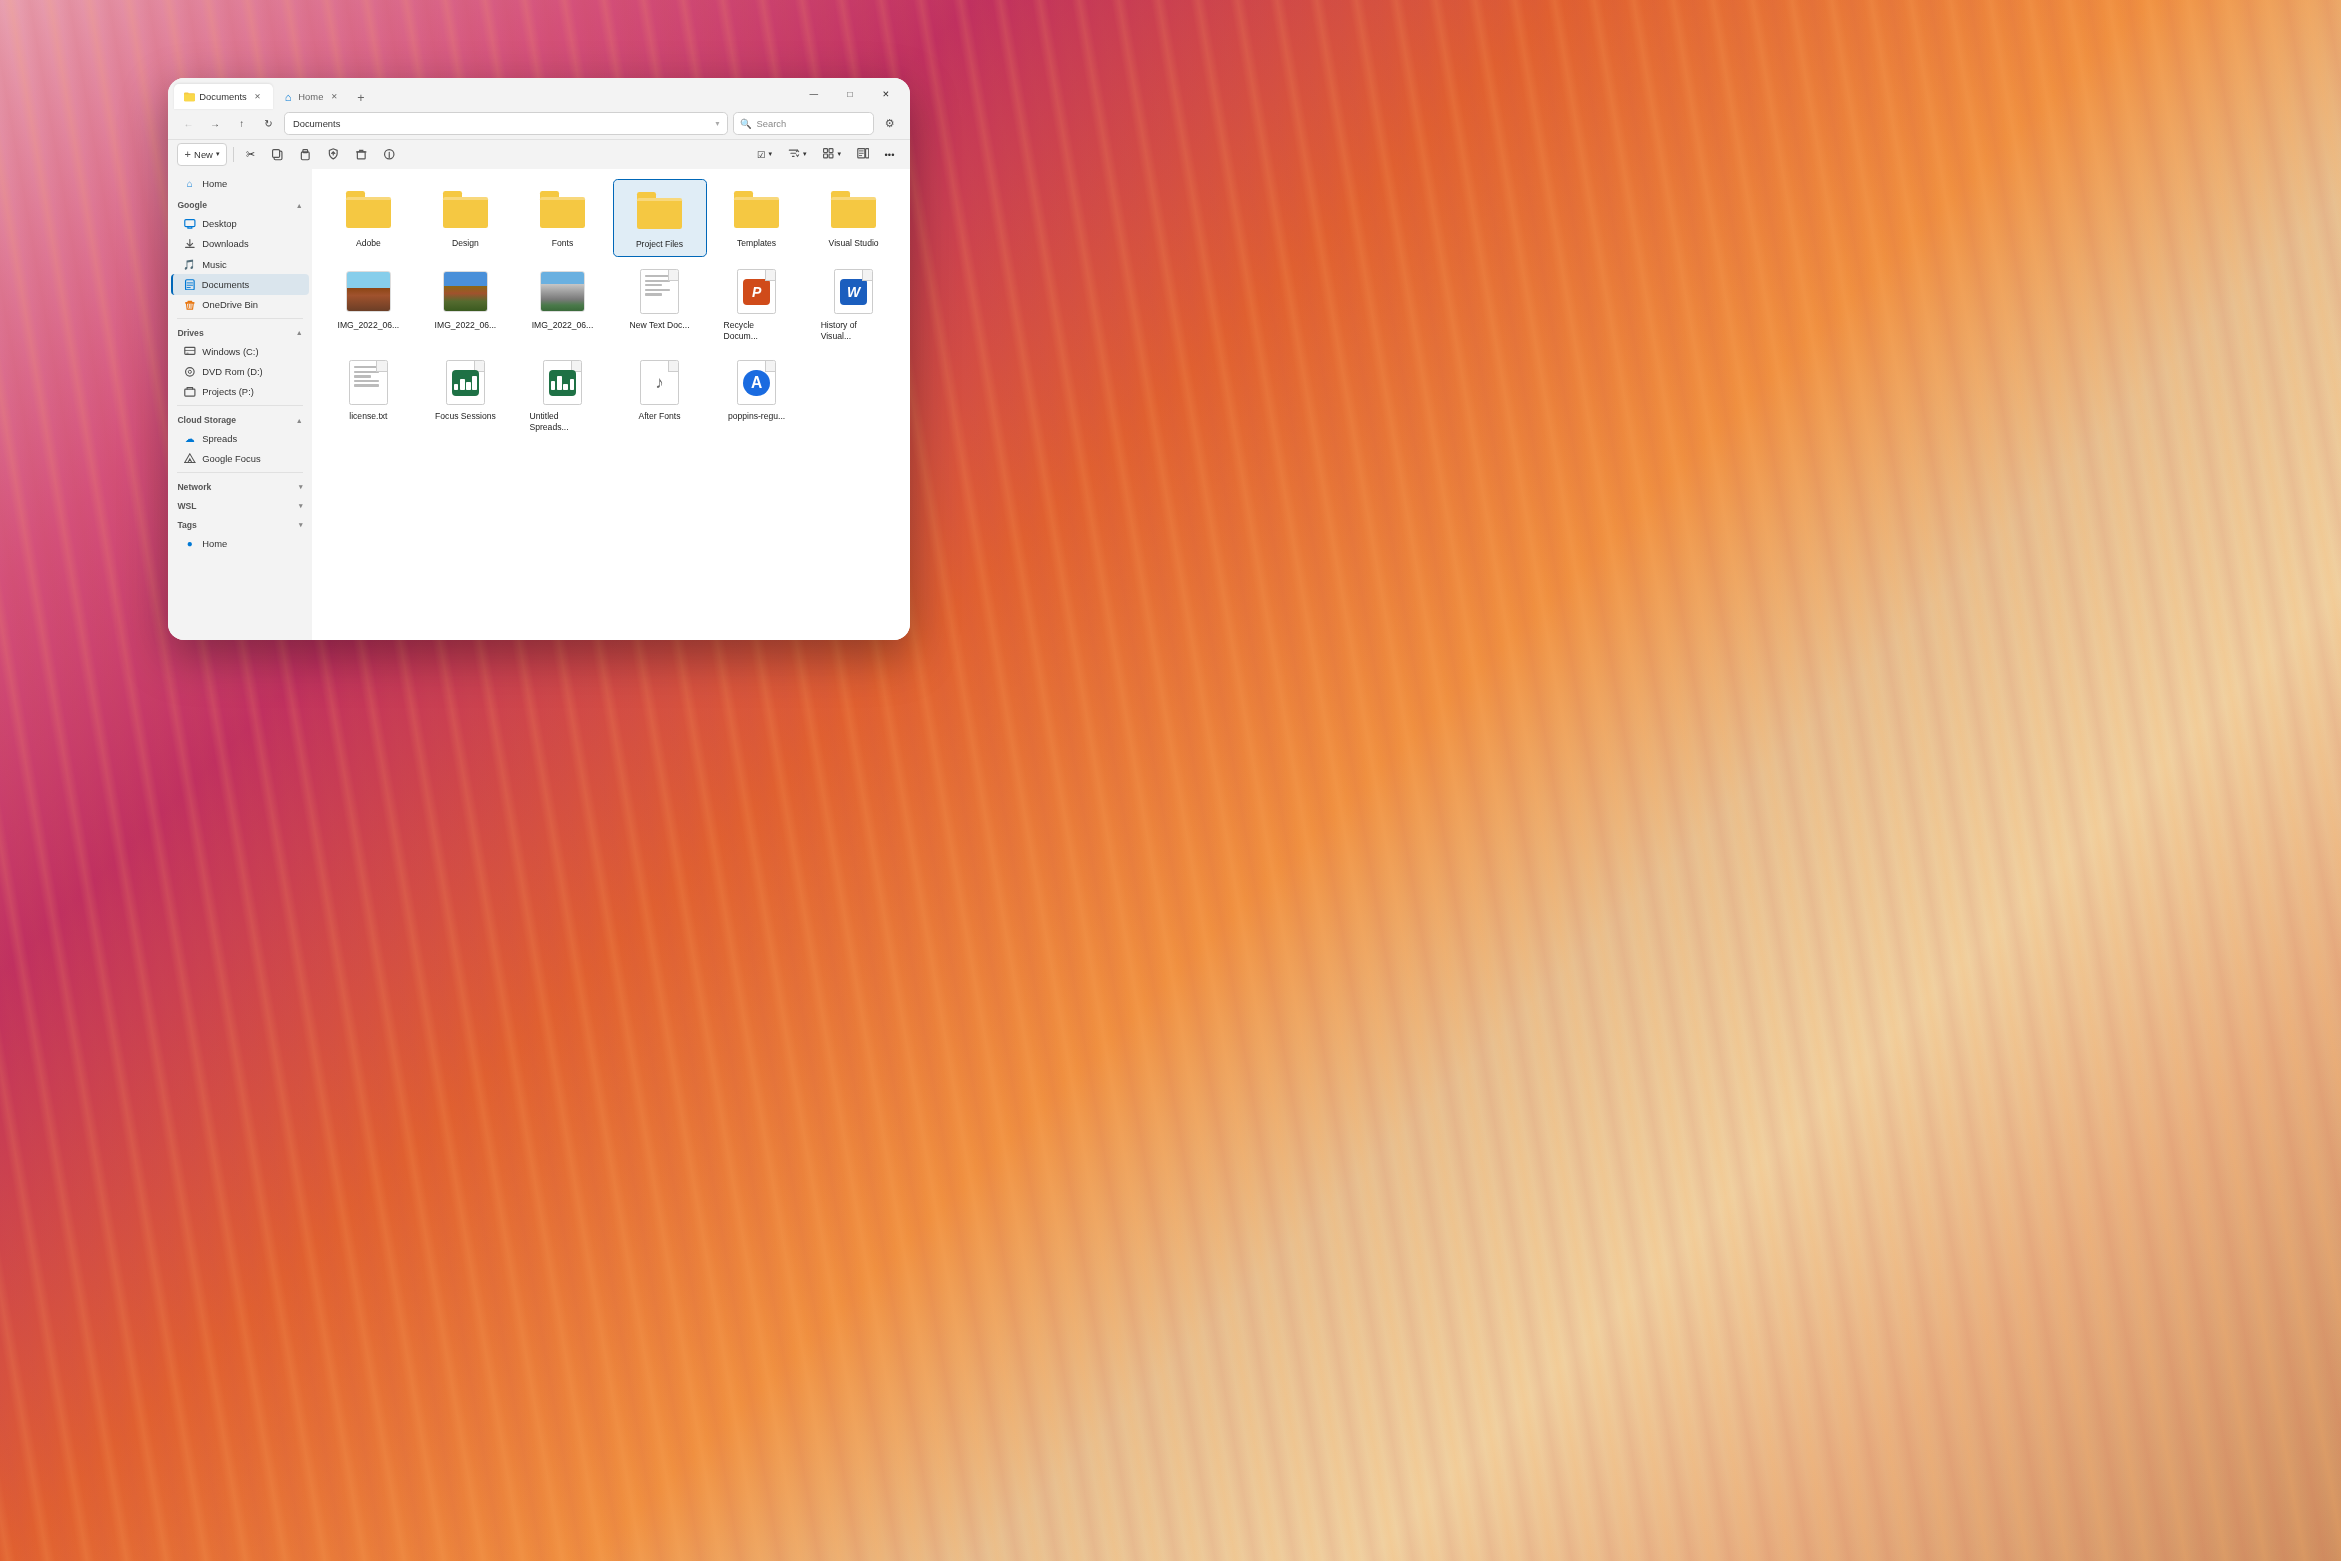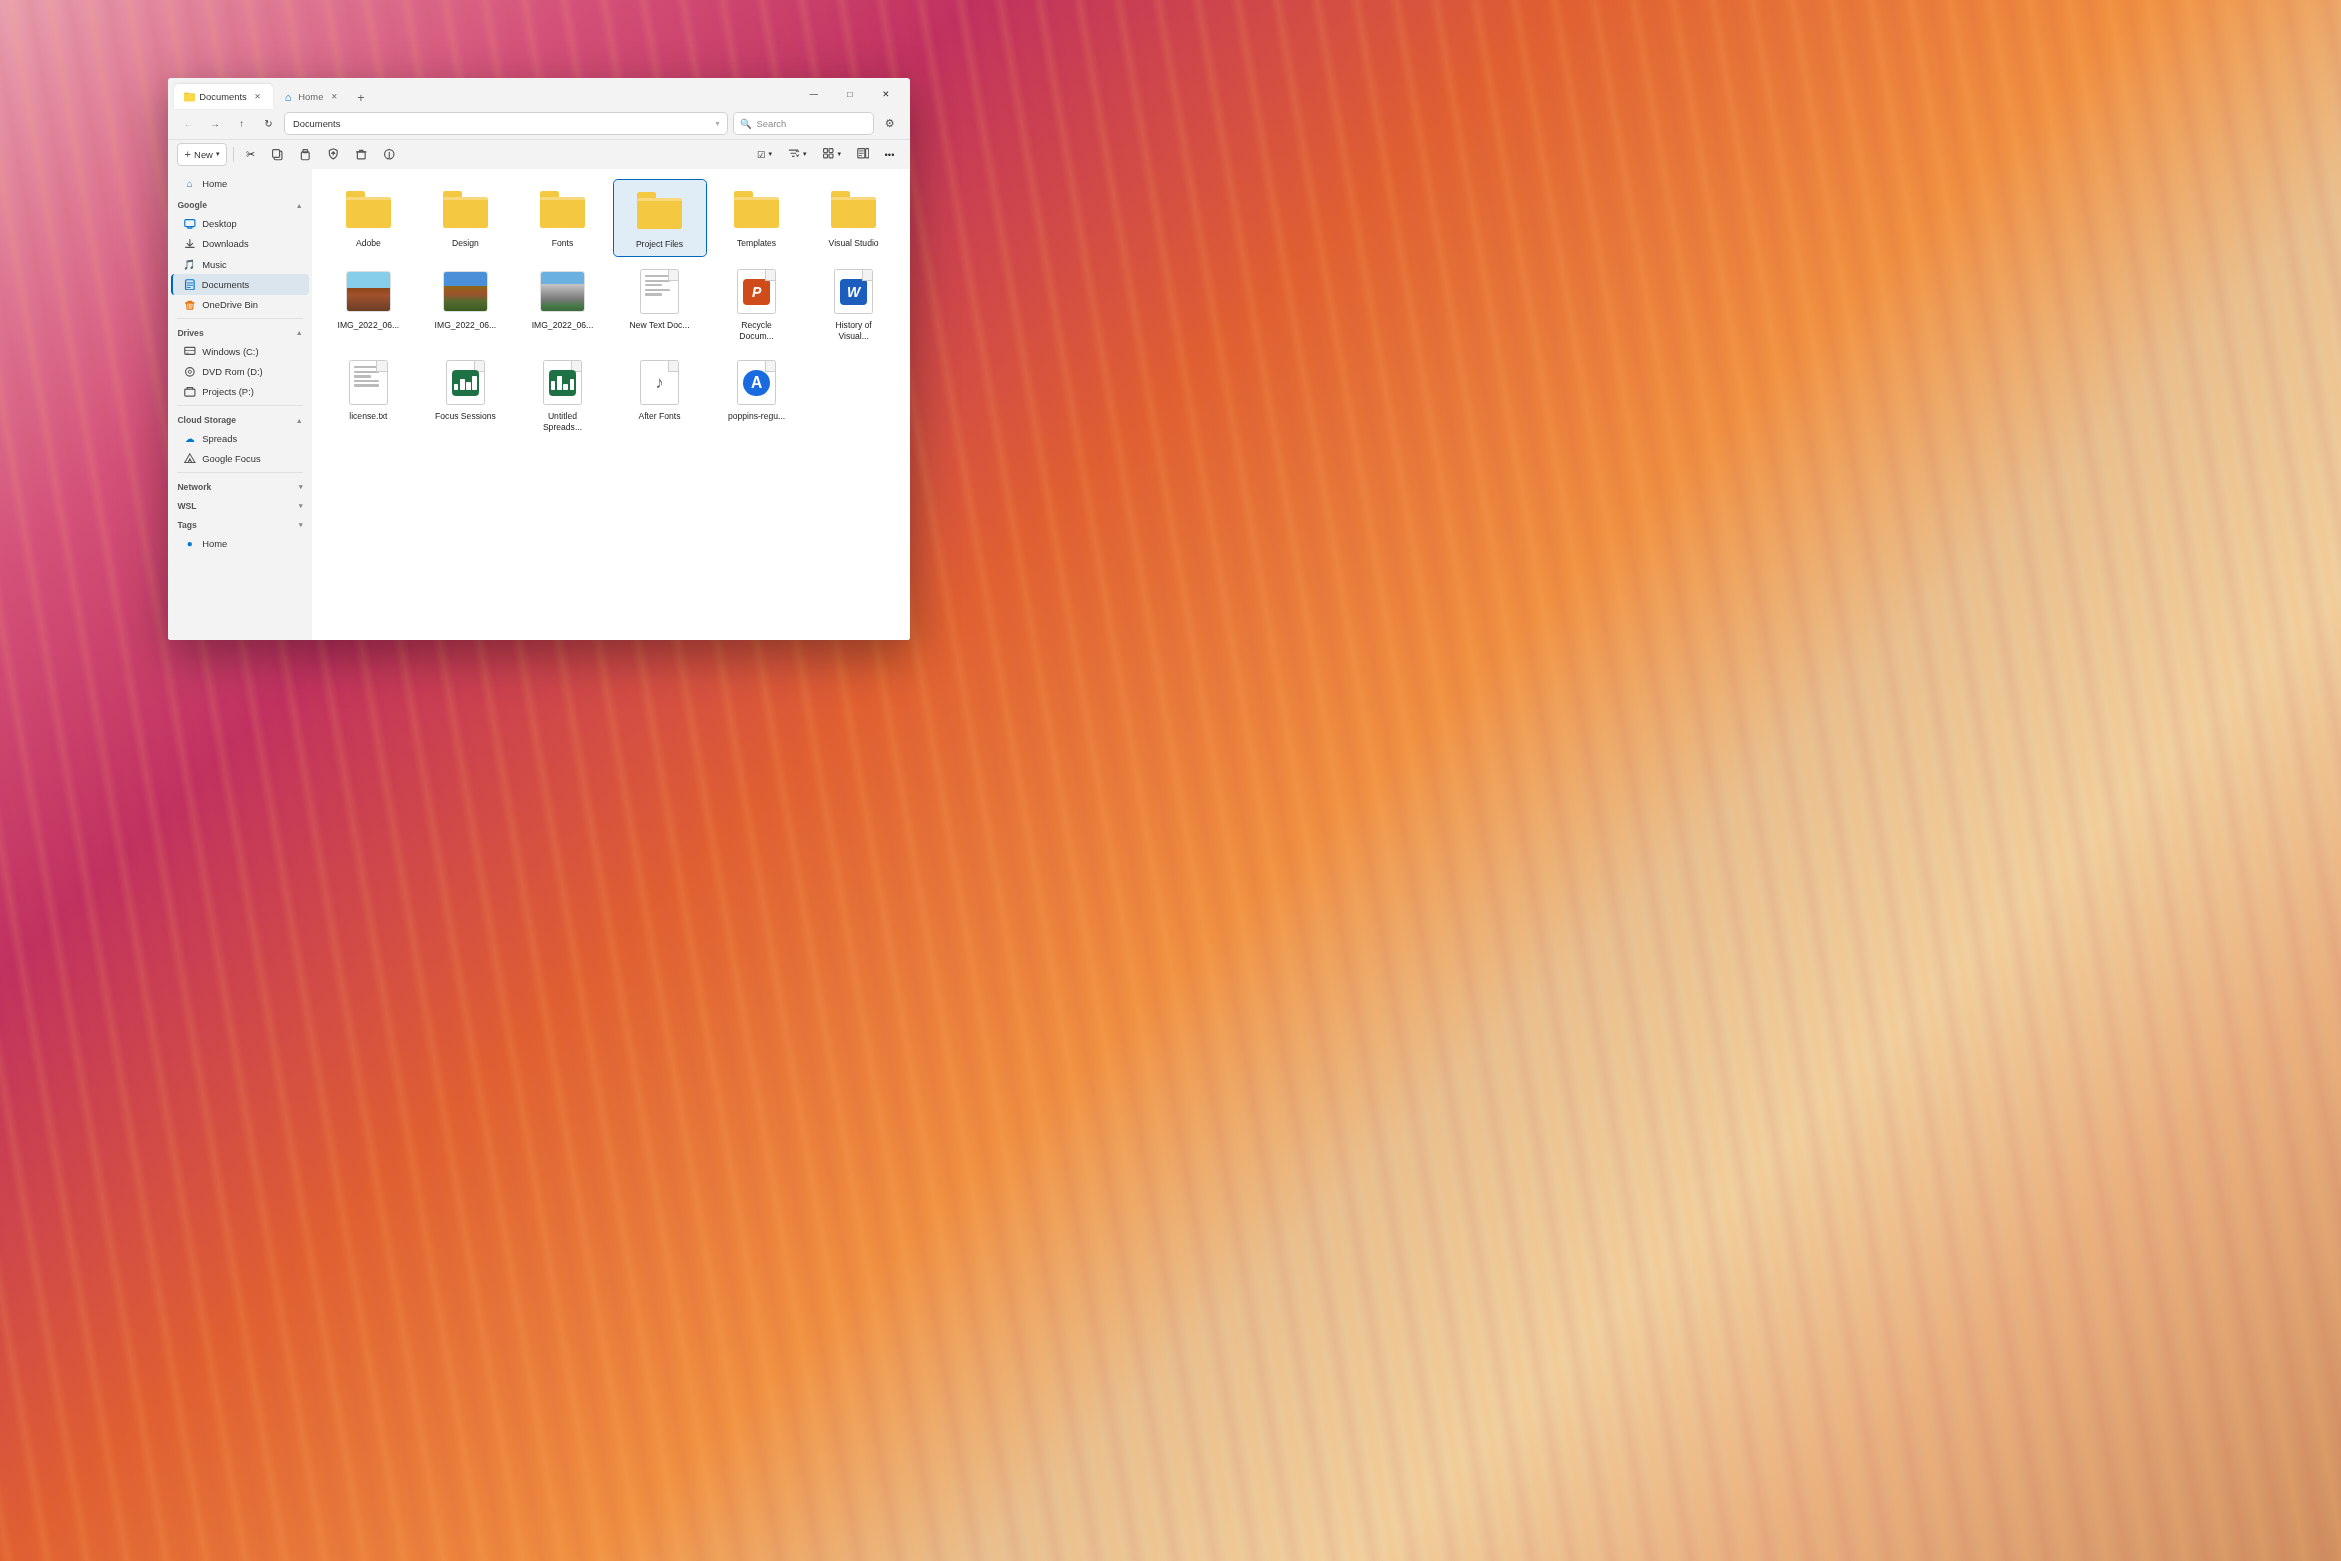--- a/index.html
+++ b/index.html
@@ -34,21 +34,21 @@
     }
 
     
     .window {
       position: absolute;
       left: 168px;
       top: 78px;
       width: 742px;
       height: 562px;
       background: #f3f3f3;
-      border-radius: 3px;
+      border-radius: 16px;
       box-shadow: 0 15.6px 47px rgba(0,0,0,0.35);
       display: flex;
       flex-direction: column;
       z-index: 10;
       overflow: hidden;
     }
 
     
     .title-bar {
       display: flex;
@@ -348,21 +348,20 @@
       align-items: center;
       justify-content: center;
       flex-shrink: 0;
       margin-bottom: 4.7px;
       position: relative;
     }
 
     .file-name {
       font-size: 8.6px;
       color: #222;
-      text-align: center;
       word-break: break-word;
       line-height: 1.3;
       max-width: 66px;
     }
 
     
     .folder-icon {
       width: 45px;
       height: 37px;
       position: relative;

